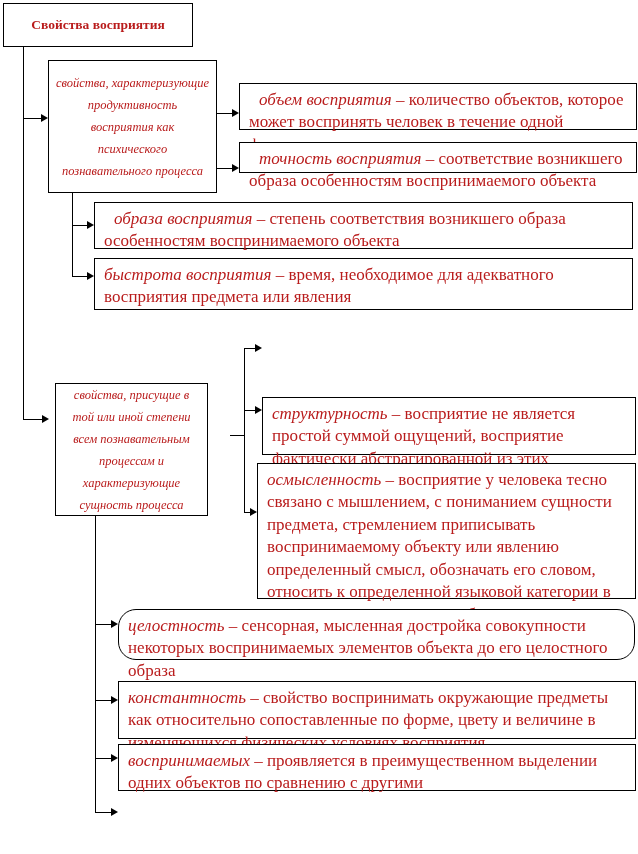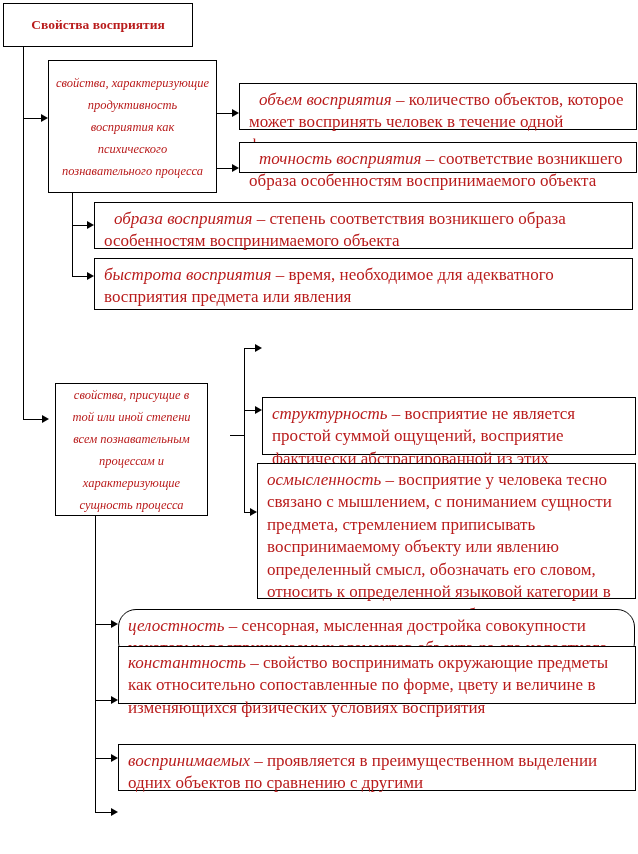--- a/index.html
+++ b/index.html
@@ -115,18 +115,18 @@
 
   <div class="box leaf" style="left:94px; top:258px; width:539px; height:52px;"><span class="term">быстрота восприятия</span><span class="def"> – время, необходимое для адекватного восприятия предмета или явления</span></div>
 
 
   <div class="box leaf" style="left:262px; top:397px; width:374px; height:58px;"><span class="term">структурность</span><span class="def"> – восприятие не является простой суммой ощущений, восприятие фактически абстрагированной из этих ощущений обобщенной структуры</span></div>
 
   <div class="box leaf" style="left:257px; top:463px; width:379px; height:136px;"><span class="term">осмысленность</span><span class="def"> – восприятие у человека тесно связано с мышлением, с пониманием сущности предмета, стремлением приписывать воспринимаемому объекту или явлению определенный смысл, обозначать его словом, относить к определенной языковой категории в соответствии со знанием субъекта и его прошлым опытом</span></div>
 
   <div class="box leaf" style="left:118px; top:609px; width:517px; height:51px;border-radius:18px;"><span class="term">целостность</span><span class="def"> – сенсорная, мысленная достройка совокупности некоторых воспринимаемых элементов объекта до его целостного образа</span></div>
 
-  <div class="box leaf" style="left:118px; top:646px; width:518px; height:58px;"><span class="term">константность</span><span class="def"> – свойство воспринимать окружающие предметы как относительно сопоставленные по форме, цвету и величине в изменяющихся физических условиях восприятия</span></div>
+  <div class="box leaf" style="left:118px; top:681px; width:518px; height:58px;"><span class="term">константность</span><span class="def"> – свойство воспринимать окружающие предметы как относительно сопоставленные по форме, цвету и величине в изменяющихся физических условиях восприятия</span></div>
 
   <div class="box leaf" style="left:118px; top:744px; width:518px; height:47px;"><span class="term">воспринимаемых</span><span class="def"> – проявляется в преимущественном выделении одних объектов по сравнению с другими</span></div>
 
 
 </div>
 
 </body></html>

